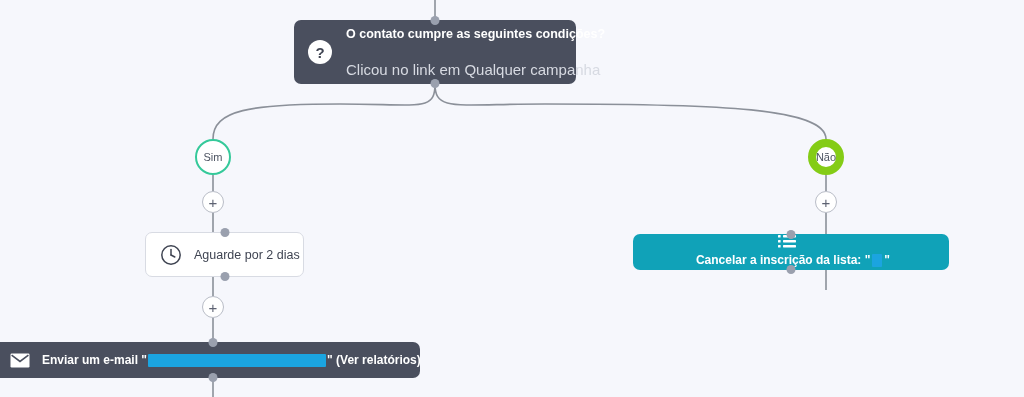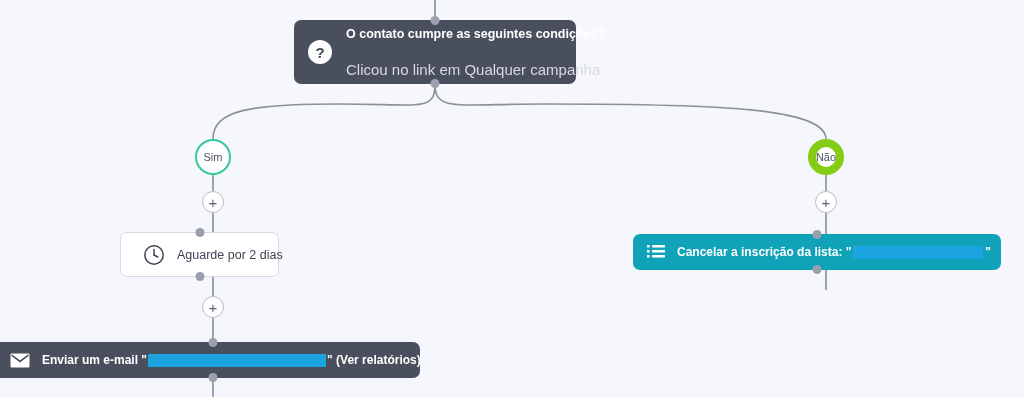--- a/index.html
+++ b/index.html
@@ -127,27 +127,27 @@
     font-size: 15px;
     line-height: 1;
     z-index: 4;
   }
   .plus-yes  { left: 202px; top: 191px; }
   .plus-no   { left: 815px; top: 191px; }
   .plus-wait { left: 202px; top: 296px; }
 
   
   .wait-node {
-    left: 120px;
+    left: 145px;
     top: 232px;
     width: 159px;
     height: 45px;
     background: #ffffff;
     border: 1px solid #d8dbe3;
-    padding: 0 22px;
+    padding: 0 14px;
     z-index: 3;
   }
   .wait-icon { flex: 0 0 auto; margin-right: 12px; display: flex; }
   .wait-label {
     color: #3f4452;
     font-size: 12.5px;
     white-space: nowrap;
   }
 
   
@@ -167,25 +167,26 @@
     font-weight: bold;
     white-space: nowrap;
     display: flex;
     align-items: center;
   }
 
   
   .unsub-node {
     left: 633px;
     top: 234px;
-    width: 368px;
+    width: 316px;
     height: 36px;
     background: #10a2b8;
     padding: 0 10px 0 14px;
     z-index: 3;
+    flex-direction: column;
   }
   .unsub-icon { flex: 0 0 auto; margin-right: 12px; display: flex; }
   .unsub-text {
     color: #ffffff;
     font-size: 12px;
     font-weight: bold;
     white-space: nowrap;
     display: flex;
     align-items: center;
     flex: 1 1 auto;

